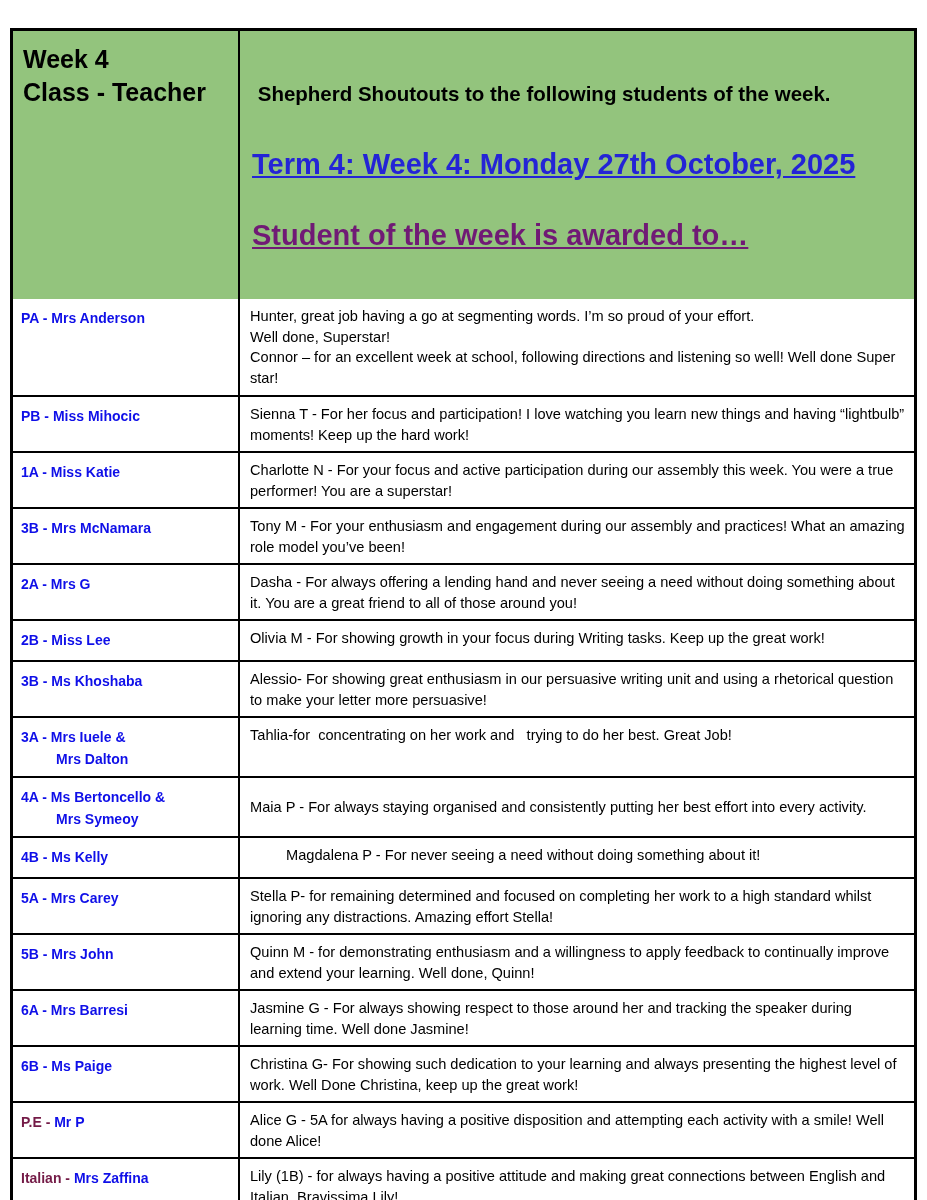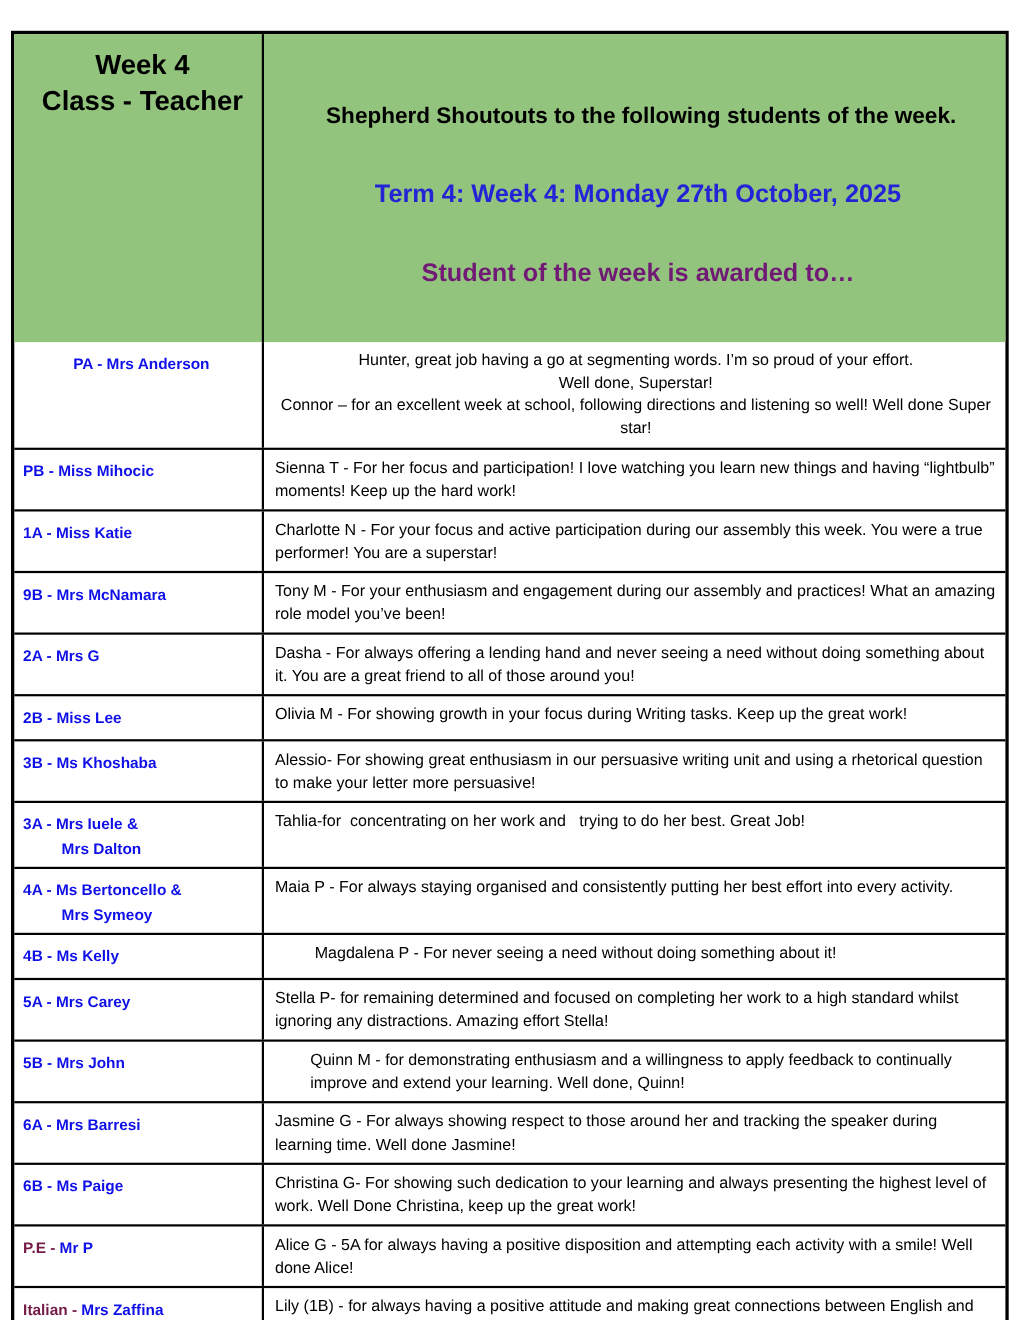--- a/index.html
+++ b/index.html
@@ -21,21 +21,21 @@
     box-sizing: border-box;
     border: 3px solid #000000;
     background: #ffffff;
   }
   .t-row {
     display: flex;
     align-items: stretch;
     box-sizing: border-box;
     border-top: 2px solid #000000;
   }
-  .t-row:first-child { border-top: none; text-align: center; }
+  .t-row:first-child { border-top: none; }
   .cell-label {
     width: 227px;
     flex: 0 0 227px;
     box-sizing: border-box;
     border-right: 2px solid #000000;
     padding: 8px 2px 6px 8px;
     font-weight: bold;
     font-size: 14px;
     line-height: 22px;
     white-space: pre-wrap;
@@ -50,33 +50,34 @@
     white-space: pre-wrap;
   }
   
   .header-row { background: #93c47d; }
   .header-row .cell-label {
     font-size: 25px;
     line-height: 33px;
     color: #000000;
     padding: 12px 2px 10px 10px;
   }
-  .header-row .cell-text { padding: 20px 6px 8px 12px; }
+  .header-row .cell-text { padding: 8px 6px 8px 12px; }
   .hdr-line1 {
     font-weight: bold;
     font-size: 20.5px;
     line-height: 28px;
     color: #000000;
     white-space: pre-wrap;
   }
   .hdr-line2, .hdr-line3 {
     font-weight: bold;
-    font-size: 23px;
+    font-size: 29px;
     line-height: 30px;
     white-space: pre-wrap;
+    text-decoration: underline;
   }
   .seg-blue   { color: #0f0fe8; }
   .seg-maroon { color: #741b47; }
 </style>
 </head>
 <body>
 
 <div class="page">
 
   <div class="shoutout-table">
@@ -103,21 +104,21 @@
     <div class="cell-label"><span class="seg-blue">PB - Miss Mihocic</span></div>
     <div class="cell-text">Sienna T - For her focus and participation! I love watching you learn new things and having “lightbulb” moments! Keep up the hard work!</div>
   </div>
 
   <div class="t-row" style="min-height: 55px;">
     <div class="cell-label"><span class="seg-blue">1A - Miss Katie</span></div>
     <div class="cell-text">Charlotte N - For your focus and active participation during our assembly this week. You were a true performer! You are a superstar!</div>
   </div>
 
   <div class="t-row" style="min-height: 55px;">
-    <div class="cell-label"><span class="seg-blue">9B - Mrs McNamara</span></div>
+    <div class="cell-label"><span class="seg-blue">3B - Mrs McNamara</span></div>
     <div class="cell-text">Tony M - For your enthusiasm and engagement during our assembly and practices! What an amazing role model you’ve been!</div>
   </div>
 
   <div class="t-row" style="min-height: 55px;">
     <div class="cell-label"><span class="seg-blue">2A - Mrs G</span></div>
     <div class="cell-text">Dasha - For always offering a lending hand and never seeing a need without doing something about it. You are a great friend to all of those around you!</div>
   </div>
 
   <div class="t-row" style="min-height: 41px;">
     <div class="cell-label"><span class="seg-blue">2B - Miss Lee</span></div>
@@ -128,37 +129,37 @@
     <div class="cell-label"><span class="seg-blue">3B - Ms Khoshaba</span></div>
     <div class="cell-text">Alessio- For showing great enthusiasm in our persuasive writing unit and using a rhetorical question to make your letter more persuasive!</div>
   </div>
 
   <div class="t-row" style="min-height: 60px;">
     <div class="cell-label"><span class="seg-blue">3A - Mrs Iuele &amp;
          Mrs Dalton</span></div>
     <div class="cell-text">Tahlia-for  concentrating on her work and   trying to do her best. Great Job!</div>
   </div>
 
-  <div class="t-row" style="min-height: 60px;">
+  <div class="t-row" style="min-height: 60px; align-items: center;">
     <div class="cell-label"><span class="seg-blue">4A - Ms Bertoncello &amp;
          Mrs Symeoy</span></div>
     <div class="cell-text">Maia P - For always staying organised and consistently putting her best effort into every activity.</div>
   </div>
 
   <div class="t-row" style="min-height: 41px; gap: 32px;">
     <div class="cell-label"><span class="seg-blue">4B - Ms Kelly</span></div>
     <div class="cell-text"> Magdalena P - For never seeing a need without doing something about it!</div>
   </div>
 
   <div class="t-row" style="min-height: 56px;">
     <div class="cell-label"><span class="seg-blue">5A - Mrs Carey</span></div>
     <div class="cell-text">Stella P- for remaining determined and focused on completing her work to a high standard whilst ignoring any distractions. Amazing effort Stella!</div>
   </div>
 
-  <div class="t-row" style="min-height: 55px; gap: 32px;">
+  <div class="t-row" style="min-height: 55px;">
     <div class="cell-label"><span class="seg-blue">5B - Mrs John</span></div>
     <div class="cell-text">Quinn M - for demonstrating enthusiasm and a willingness to apply feedback to continually improve and extend your learning. Well done, Quinn!</div>
   </div>
 
   <div class="t-row" style="min-height: 55px;">
     <div class="cell-label"><span class="seg-blue">6A - Mrs Barresi</span></div>
     <div class="cell-text">Jasmine G - For always showing respect to those around her and tracking the speaker during learning time. Well done Jasmine!</div>
   </div>
 
   <div class="t-row" style="min-height: 56px;">

